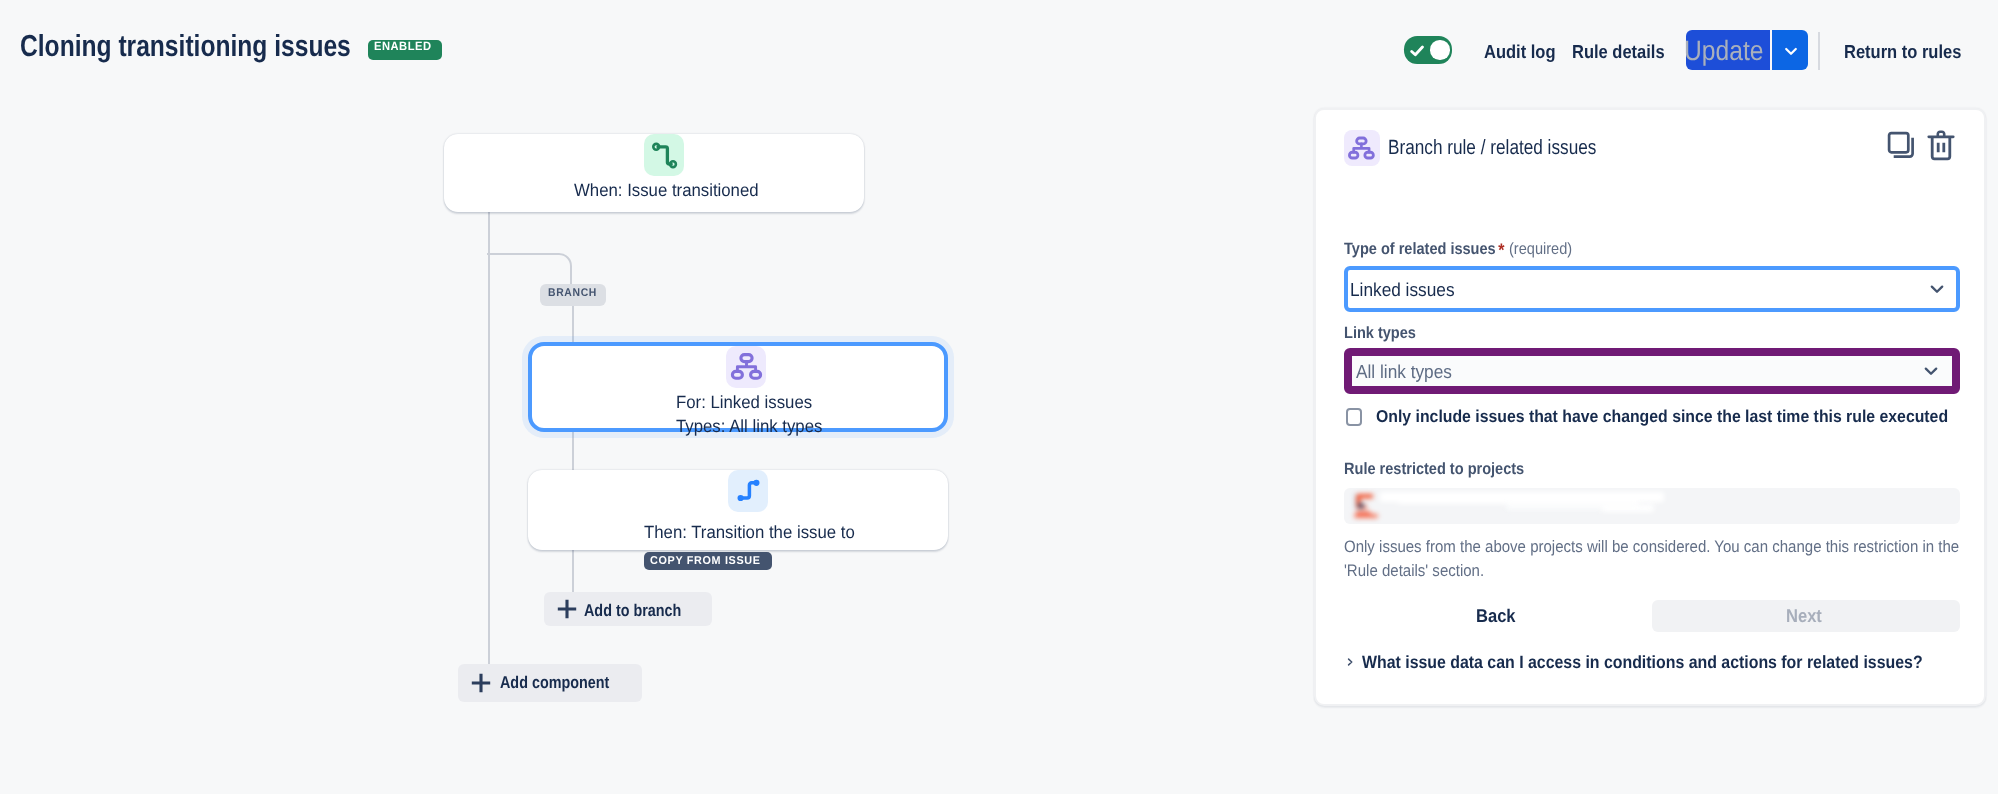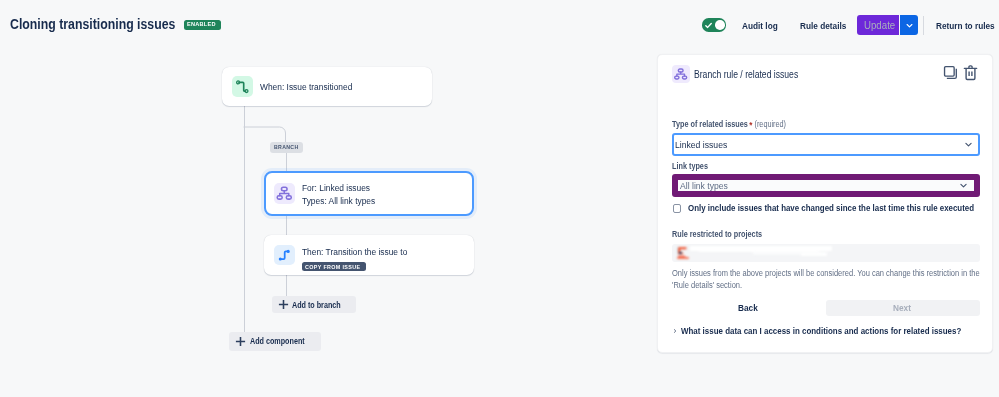--- a/index.html
+++ b/index.html
@@ -20,36 +20,36 @@
      box-sizing:border-box;}
   .badge-enabled .cx{transform:scaleX(.93);line-height:7px;}
   .hdr-right{position:absolute;left:702px;top:13px;height:24px;display:flex;align-items:center;}
   .toggle{width:24px;height:13.2px;border-radius:6.6px;background:#1f845a;position:relative;cursor:pointer;flex:none;top:0px;}
   .toggle .knob{position:absolute;right:1.1px;top:1.8px;width:9.7px;height:9.7px;border-radius:50%;background:#fff;}
   .toggle .chk{position:absolute;left:3.2px;top:3.8px;width:7px;height:7px;line-height:0;}
   .hbtn{font-size:9.4px;font-weight:700;color:#172b4d;height:24px;
      display:flex;align-items:center;border-radius:3px;cursor:pointer;white-space:nowrap;}
   .hbtn .cx{transform:scaleX(.88);}
   .b-audit{margin-left:16px;}
-  .b-rule{margin-left:17px;}
+  .b-rule{margin-left:3px;}
   .b-return{margin-left:12px;}
   .upd-wrap{display:flex;align-items:center;margin-left:5px;height:20px;}
-  .upd{background:#6d28d9;color:#a9b0bc;font-size:11px;font-weight:400;height:20px;width:42px;
-     display:flex;align-items:center;justify-content:flex-end;border-radius:3px 0 0 3px;cursor:default;box-sizing:border-box;}
+  .upd{background:#1d4ed8;color:#a9b0bc;font-size:14px;font-weight:400;height:20px;width:42px;
+     display:flex;align-items:center;justify-content:center;border-radius:3px 0 0 3px;cursor:default;box-sizing:border-box;}
   .upd .cx{transform:scaleX(.88);}
   .upd-arrow{background:#0c66e4;width:18px;height:20px;border-radius:0 3px 3px 0;
      display:flex;align-items:center;justify-content:center;cursor:pointer;margin-left:1px;}
   .hdr-sep{width:1.2px;height:19px;background:#d7dae0;margin:0 0 0 5px;flex:none;}
 
   
   .canvas{position:absolute;left:0;top:0;width:660px;height:397px;}
 
   .node{position:absolute;background:#fff;border-radius:7px;box-sizing:border-box;
      box-shadow:0 1px 1px rgba(9,30,66,.14),0 0 1px rgba(9,30,66,.20);}
-  .node-inner{display:flex;align-items:center;height:100%;padding-left:10px;}
+  .node-inner{display:flex;align-items:center;height:100%;padding-left:10px;flex-direction:column;}
   .branch-card .node-inner{padding-left:8.3px;}
   .branch-card .ntext{top:1px;}
   .action-card .ntext{top:4px;}
   .nicon{width:20.5px;height:20.5px;border-radius:5px;display:flex;align-items:center;justify-content:center;flex:none;line-height:0;}
   .ntext{margin-left:7.5px;font-size:8.9px;color:#172b4d;line-height:12.8px;position:relative;top:1px;}
   .ntext .cx{transform:scaleX(.945);}
 
   .trigger{left:222px;top:67px;width:210px;height:39px;}
   .branch-card{left:264px;top:171px;width:210px;height:45px;border:2px solid #4c9aff;border-radius:8px;
      box-shadow:0 0 0 3px rgba(76,154,255,.115);}
@@ -92,21 +92,21 @@
   .fld-label .cx{transform:scaleX(.888);}
   .req-star{color:#ae2e24;font-size:9px;margin:0 2.5px 0 1.5px;position:relative;top:0.5px;}
   .req-txt{font-weight:400;color:#626f86;}
   .lblrow{white-space:nowrap;}
 
   .select{position:absolute;height:25px;border-radius:3px;background:#fff;display:flex;align-items:center;
      padding:0 5.5px 0 1px;font-size:9.4px;color:#172b4d;cursor:pointer;box-sizing:border-box;}
   .select .cx{transform:scaleX(.92);}
   .select .chev{margin-left:auto;line-height:0;}
   .sel-type{left:14px;top:77.5px;width:307.5px;height:23px;border:2px solid #4c9aff;}
-  .sel-link{left:14px;top:119.4px;width:307.5px;height:22.2px;border:6px solid #701a75;background:#fafbfc;color:#5e6c84;padding-left:2.2px;padding-right:6.5px;}
+  .sel-link{left:14px;top:119.4px;width:307.5px;height:22.2px;border:4px solid #701a75;background:#fafbfc;color:#5e6c84;padding-left:2.2px;padding-right:6.5px;}
 
   .cb-row{position:absolute;left:15px;top:148.2px;display:flex;align-items:center;cursor:pointer;}
   .cb{width:8.4px;height:8.4px;border:1.25px solid #8993a4;border-radius:2px;background:#fff;flex:none;box-sizing:border-box;}
   .cb-label{margin-left:6.5px;font-size:8.6px;font-weight:700;color:#172b4d;line-height:11px;}
   .cb-label .cx{transform:scaleX(.92);}
 
   .restrict-box{position:absolute;left:14px;top:188.5px;width:307.5px;height:18.5px;background:#f4f5f7;
      border-radius:3px;overflow:hidden;}
   .blur-chip{position:absolute;left:4.8px;top:0.5px;width:163px;height:17.5px;filter:blur(1.25px);}
   .bc-logo{position:absolute;left:0.5px;top:1.6px;width:11.5px;height:11.5px;}

